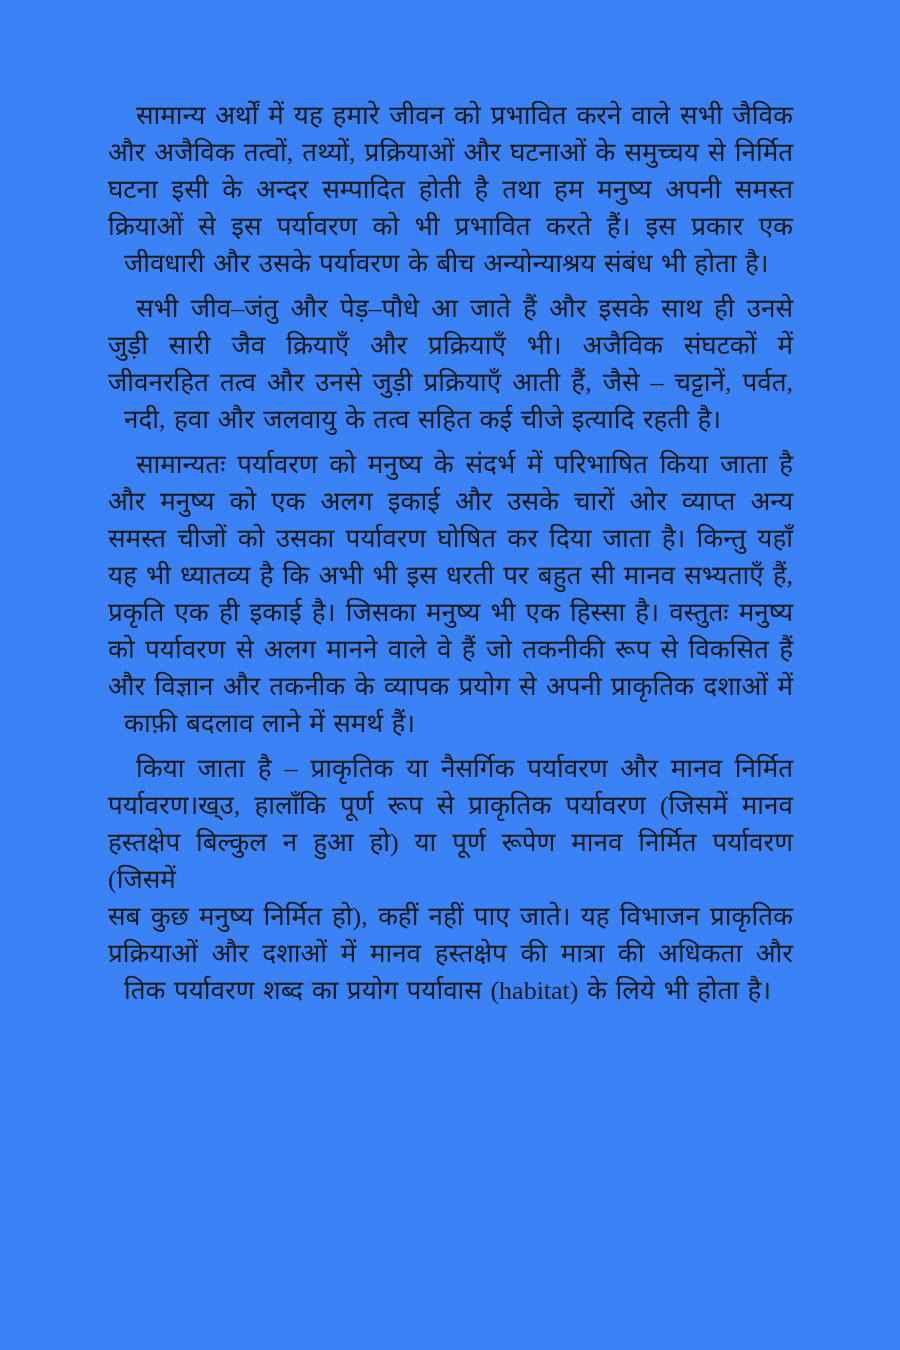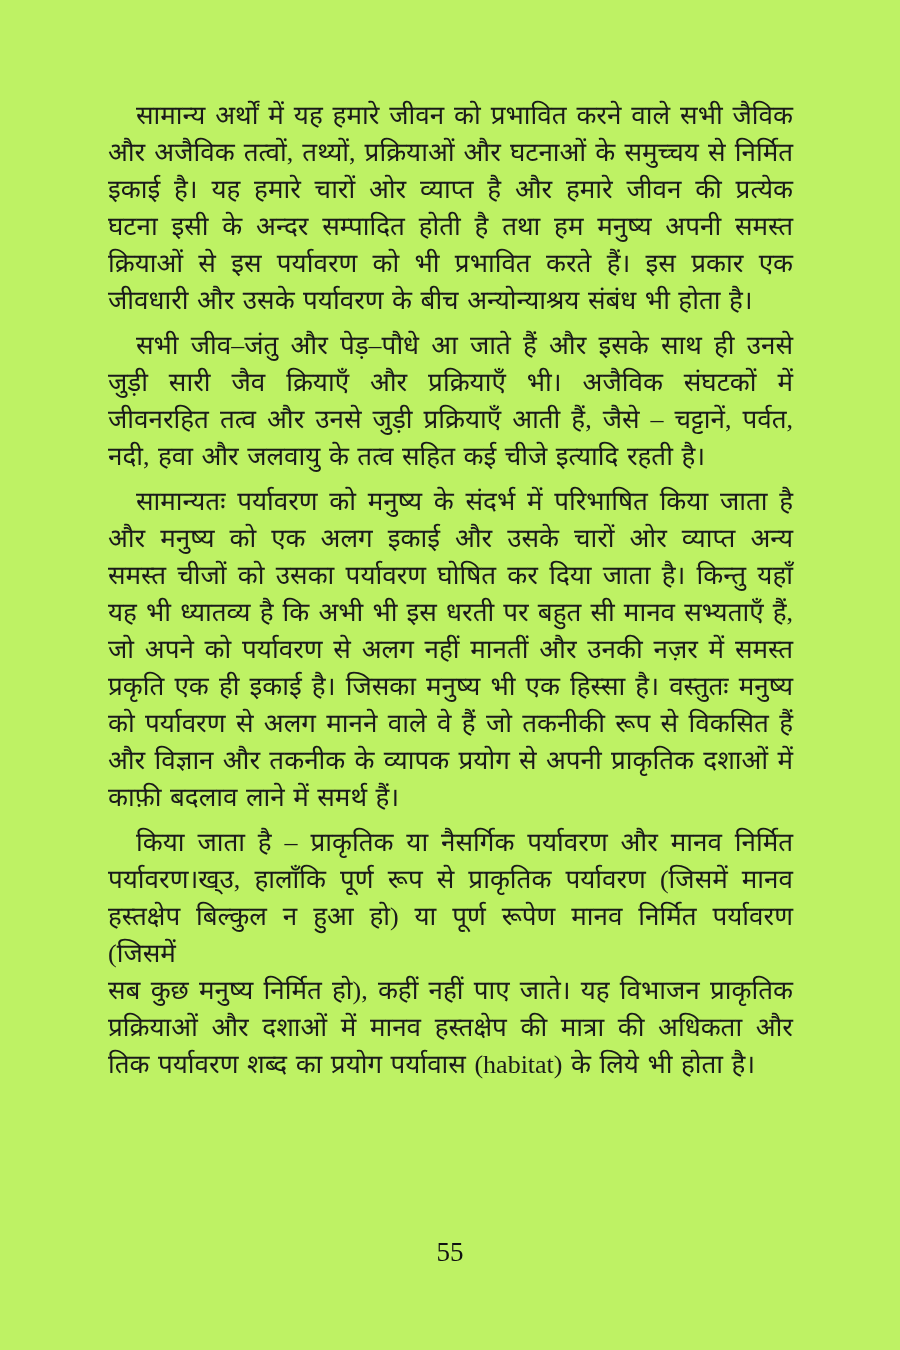--- a/index.html
+++ b/index.html
@@ -11,21 +11,21 @@
     height: 1350px;
     background: #ffffff;
     position: relative;
     overflow: hidden;
     font-family: "Liberation Serif", "DejaVu Serif", serif;
     color: #1a1a1a;
   }
   .page {
     position: absolute;
     inset: 0;
-    background: #bef264;
+    background: #3b82f6;
   }
   .text-block {
     position: absolute;
     left: 108px;
     top: 97px;
     width: 685px;
     font-size: 26px;
     line-height: 37px;
   }
   .para {
@@ -35,20 +35,21 @@
   .line {
     text-align: justify;
     text-align-last: justify;
     word-spacing: 2px;
   }
   .para .line:first-child {
     text-indent: 28px;
   }
   .para .line:last-child {
     text-align-last: left;
+    margin-left: 16px;
   }
   .page-number {
     position: absolute;
     top: 1236px;
     left: 0;
     width: 100%;
     text-align: center;
     font-size: 27px;
     line-height: 32px;
     color: #111111;
@@ -57,51 +58,48 @@
 </head>
 <body>
 
 <div class="page">
 
   <div class="text-block">
 
     <div class="para">
       <div class="line">सामान्य अर्थों में यह हमारे जीवन को प्रभावित करने वाले सभी जैविक</div>
       <div class="line">और अजैविक तत्वों, तथ्यों, प्रक्रियाओं और घटनाओं के समुच्चय से निर्मित</div>
-      <div class="line">इकाई है। यह हमारे चारों ओर व्याप्त है और हमारे जीवन की प्रत्येक</div>
       <div class="line">घटना इसी के अन्दर सम्पादित होती है तथा हम मनुष्य अपनी समस्त</div>
       <div class="line">क्रियाओं से इस पर्यावरण को भी प्रभावित करते हैं। इस प्रकार एक</div>
       <div class="line">जीवधारी और उसके पर्यावरण के बीच अन्योन्याश्रय संबंध भी होता है।</div>
     </div>
 
     <div class="para">
       <div class="line">सभी जीव–जंतु और पेड़–पौधे आ जाते हैं और इसके साथ ही उनसे</div>
       <div class="line">जुड़ी सारी जैव क्रियाएँ और प्रक्रियाएँ भी। अजैविक संघटकों में</div>
       <div class="line">जीवनरहित तत्व और उनसे जुड़ी प्रक्रियाएँ आती हैं, जैसे – चट्टानें, पर्वत,</div>
       <div class="line">नदी, हवा और जलवायु के तत्व सहित कई चीजे इत्यादि रहती है।</div>
     </div>
 
     <div class="para">
       <div class="line">सामान्यतः पर्यावरण को मनुष्य के संदर्भ में परिभाषित किया जाता है</div>
       <div class="line">और मनुष्य को एक अलग इकाई और उसके चारों ओर व्याप्त अन्य</div>
       <div class="line">समस्त चीजों को उसका पर्यावरण घोषित कर दिया जाता है। किन्तु यहाँ</div>
       <div class="line">यह भी ध्यातव्य है कि अभी भी इस धरती पर बहुत सी मानव सभ्यताएँ हैं,</div>
-      <div class="line">जो अपने को पर्यावरण से अलग नहीं मानतीं और उनकी नज़र में समस्त</div>
       <div class="line">प्रकृति एक ही इकाई है। जिसका मनुष्य भी एक हिस्सा है। वस्तुतः मनुष्य</div>
       <div class="line">को पर्यावरण से अलग मानने वाले वे हैं जो तकनीकी रूप से विकसित हैं</div>
       <div class="line">और विज्ञान और तकनीक के व्यापक प्रयोग से अपनी प्राकृतिक दशाओं में</div>
       <div class="line">काफ़ी बदलाव लाने में समर्थ हैं।</div>
     </div>
 
     <div class="para">
       <div class="line">किया जाता है – प्राकृतिक या नैसर्गिक पर्यावरण और मानव निर्मित</div>
       <div class="line">पर्यावरण।ख्उ, हालाँकि पूर्ण रूप से प्राकृतिक पर्यावरण (जिसमें मानव</div>
       <div class="line">हस्तक्षेप बिल्कुल न हुआ हो) या पूर्ण रूपेण मानव निर्मित पर्यावरण (जिसमें</div>
       <div class="line">सब कुछ मनुष्य निर्मित हो), कहीं नहीं पाए जाते। यह विभाजन प्राकृतिक</div>
       <div class="line">प्रक्रियाओं और दशाओं में मानव हस्तक्षेप की मात्रा की अधिकता और</div>
       <div class="line">तिक पर्यावरण शब्द का प्रयोग पर्यावास (habitat) के लिये भी होता है।</div>
     </div>
 
   </div>
 
-  <div class="page-number">55</div>
 
 </div>
 
 </body></html>

